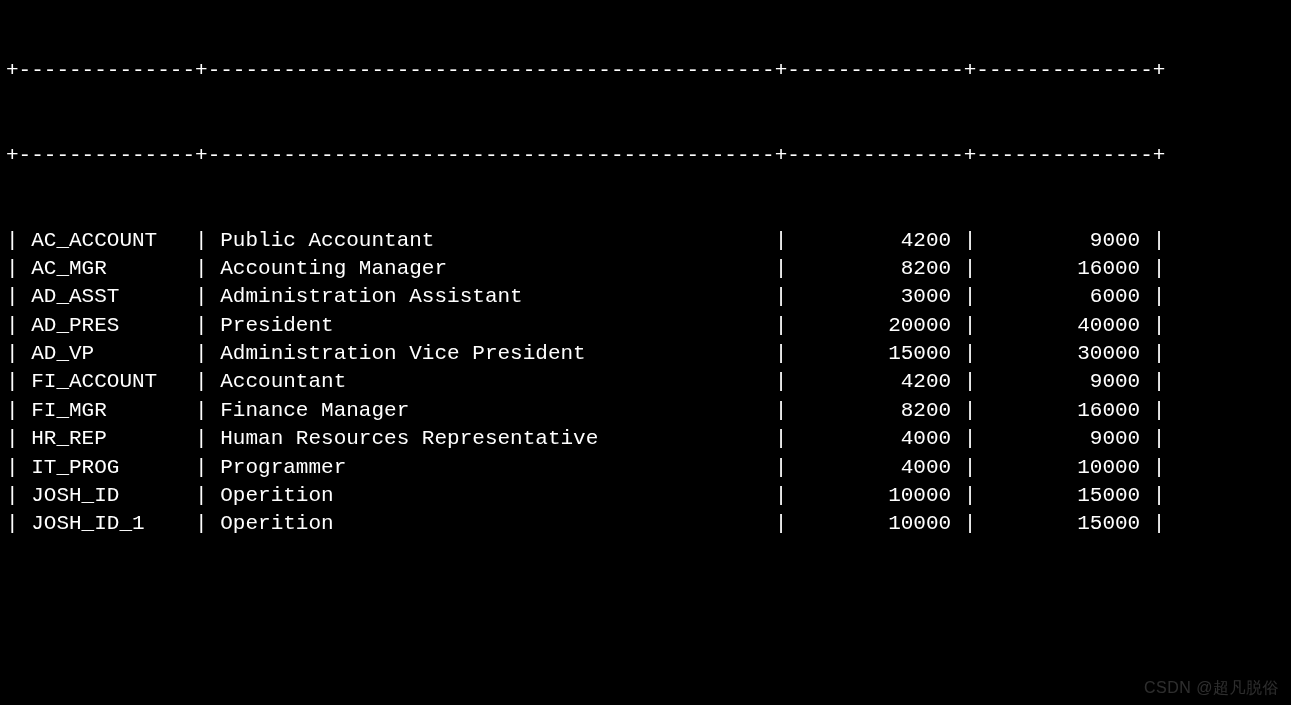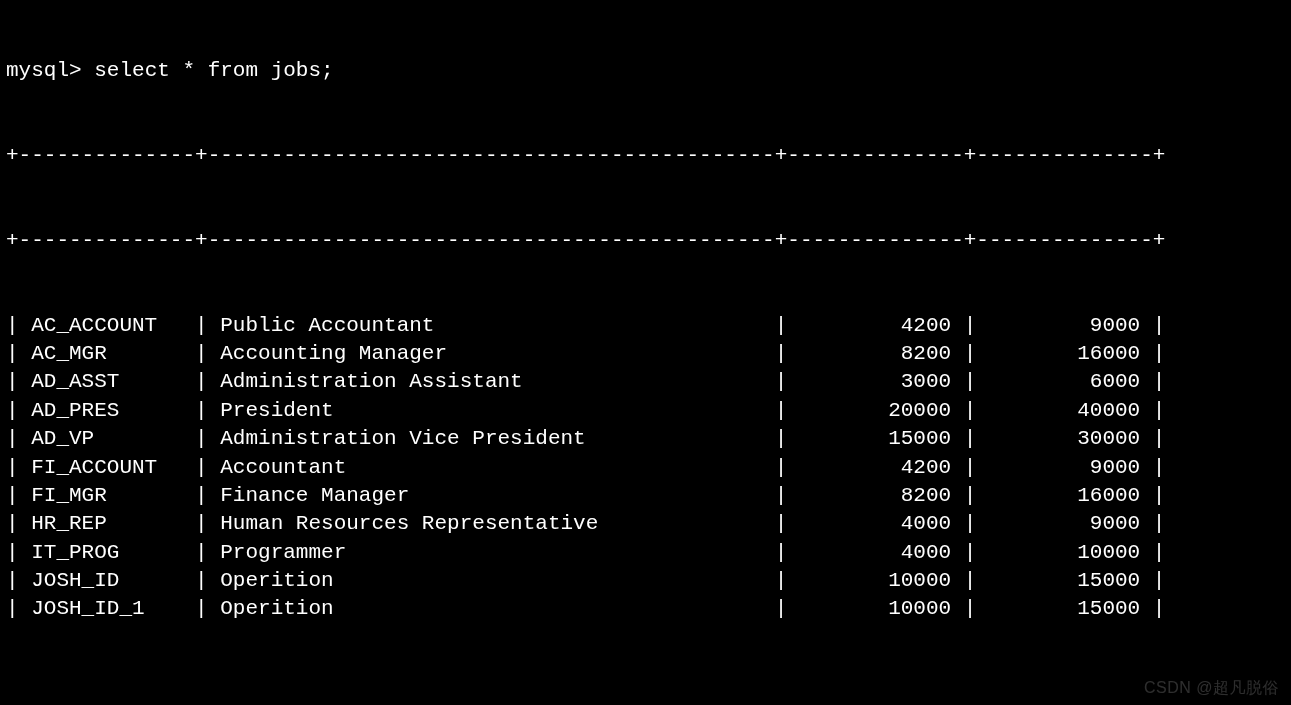--- a/index.html
+++ b/index.html
@@ -26,19 +26,18 @@
     color: rgba(255,255,255,0.18);
     font-family: sans-serif;
     letter-spacing: 0.5px;
     pointer-events: none;
   }
 </style>
 </head>
 <body>
 
 <div class="terminal">
-  <div><span>mysql&gt; </span><span>select * from jobs;</span></div>
   <div>+--------------+---------------------------------------------+--------------+--------------+</div>
   <div>+--------------+---------------------------------------------+--------------+--------------+</div>
   <div><div>| AC_ACCOUNT   | Public Accountant                           |         4200 |         9000 |</div><div>| AC_MGR       | Accounting Manager                          |         8200 |        16000 |</div><div>| AD_ASST      | Administration Assistant                    |         3000 |         6000 |</div><div>| AD_PRES      | President                                   |        20000 |        40000 |</div><div>| AD_VP        | Administration Vice President               |        15000 |        30000 |</div><div>| FI_ACCOUNT   | Accountant                                  |         4200 |         9000 |</div><div>| FI_MGR       | Finance Manager                             |         8200 |        16000 |</div><div>| HR_REP       | Human Resources Representative              |         4000 |         9000 |</div><div>| IT_PROG      | Programmer                                  |         4000 |        10000 |</div><div>| JOSH_ID      | Operition                                   |        10000 |        15000 |</div><div>| JOSH_ID_1    | Operition                                   |        10000 |        15000 |</div></div>
 </div>
 
 <div class="watermark">CSDN @超凡脱俗</div>
 
 </body></html>

